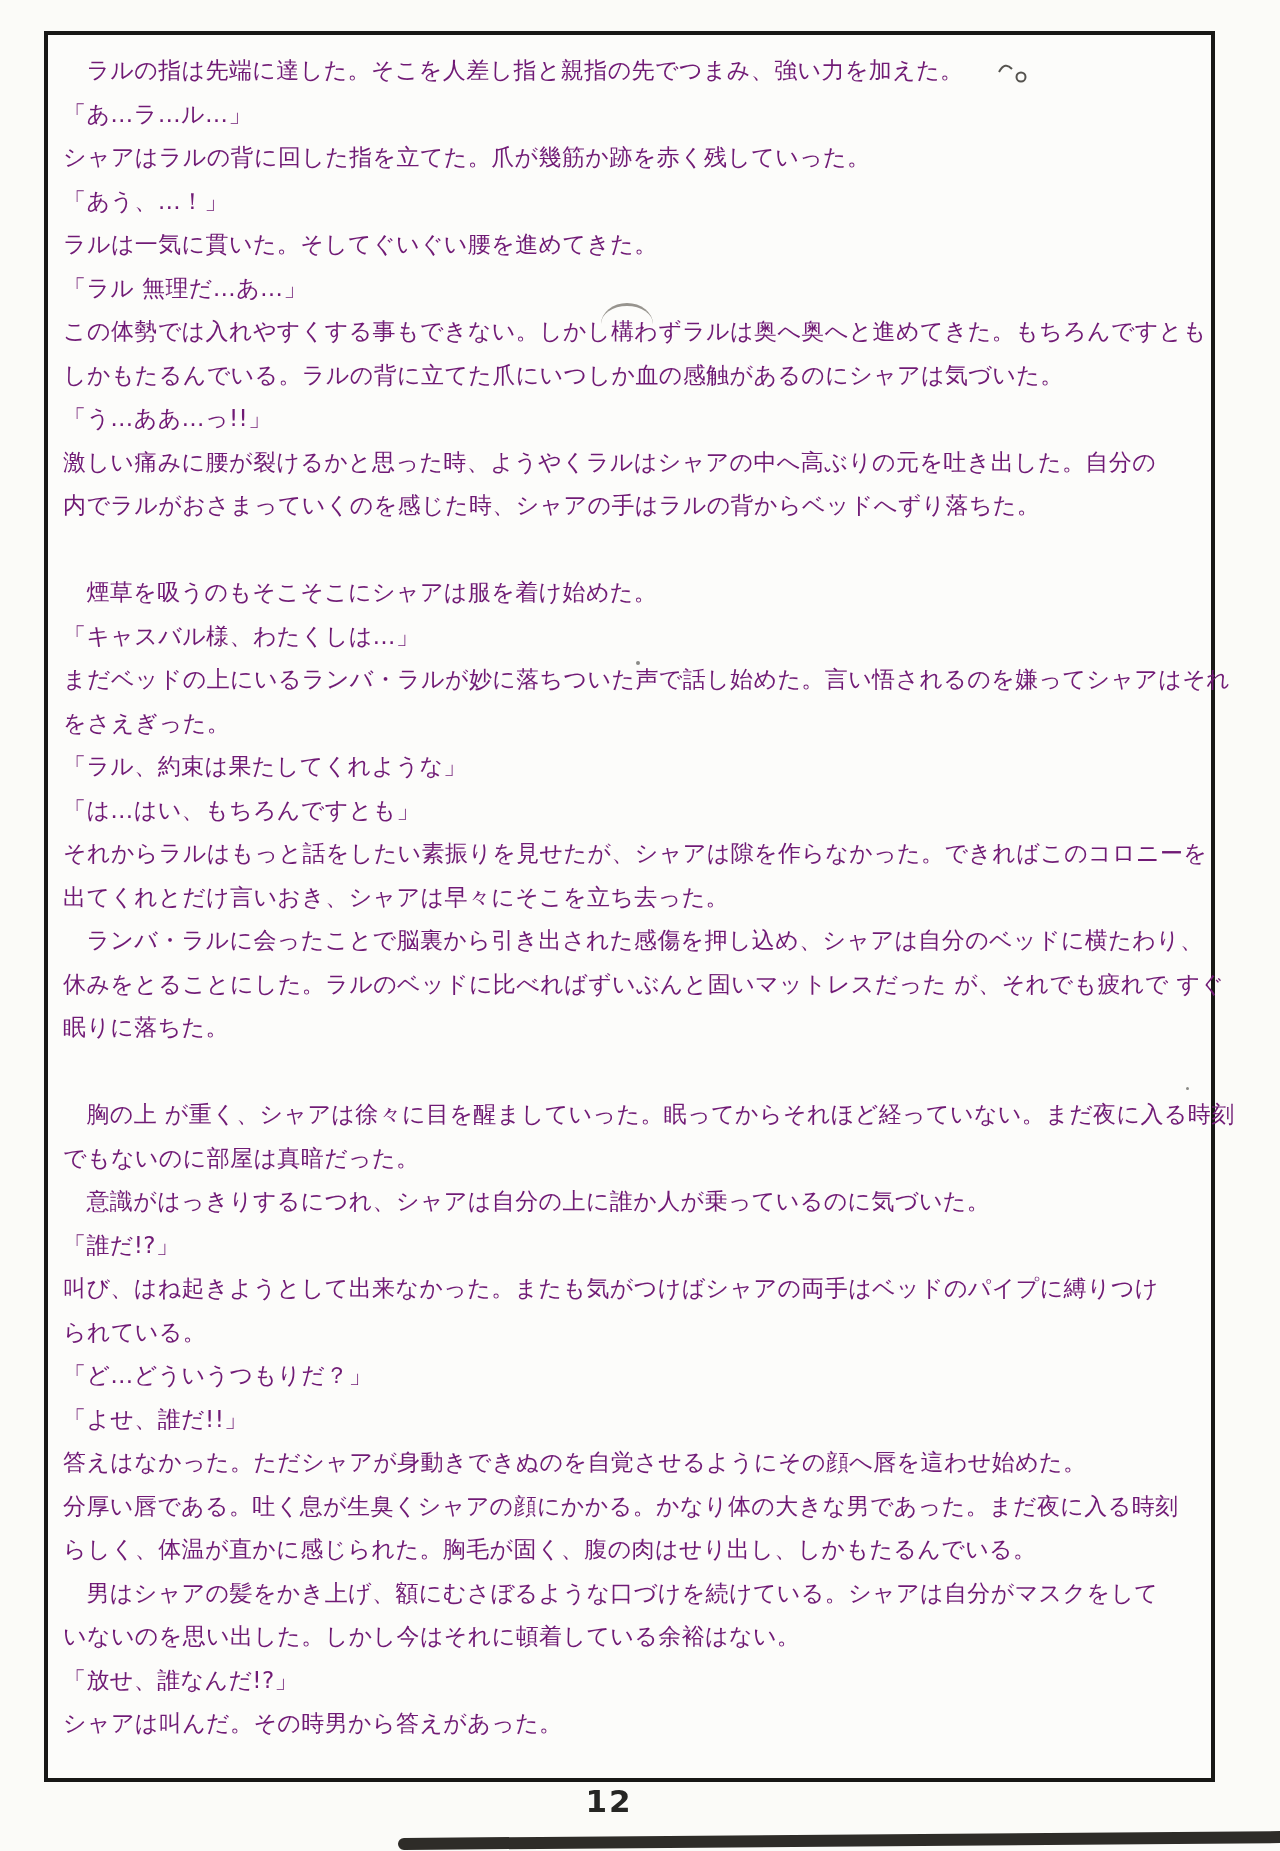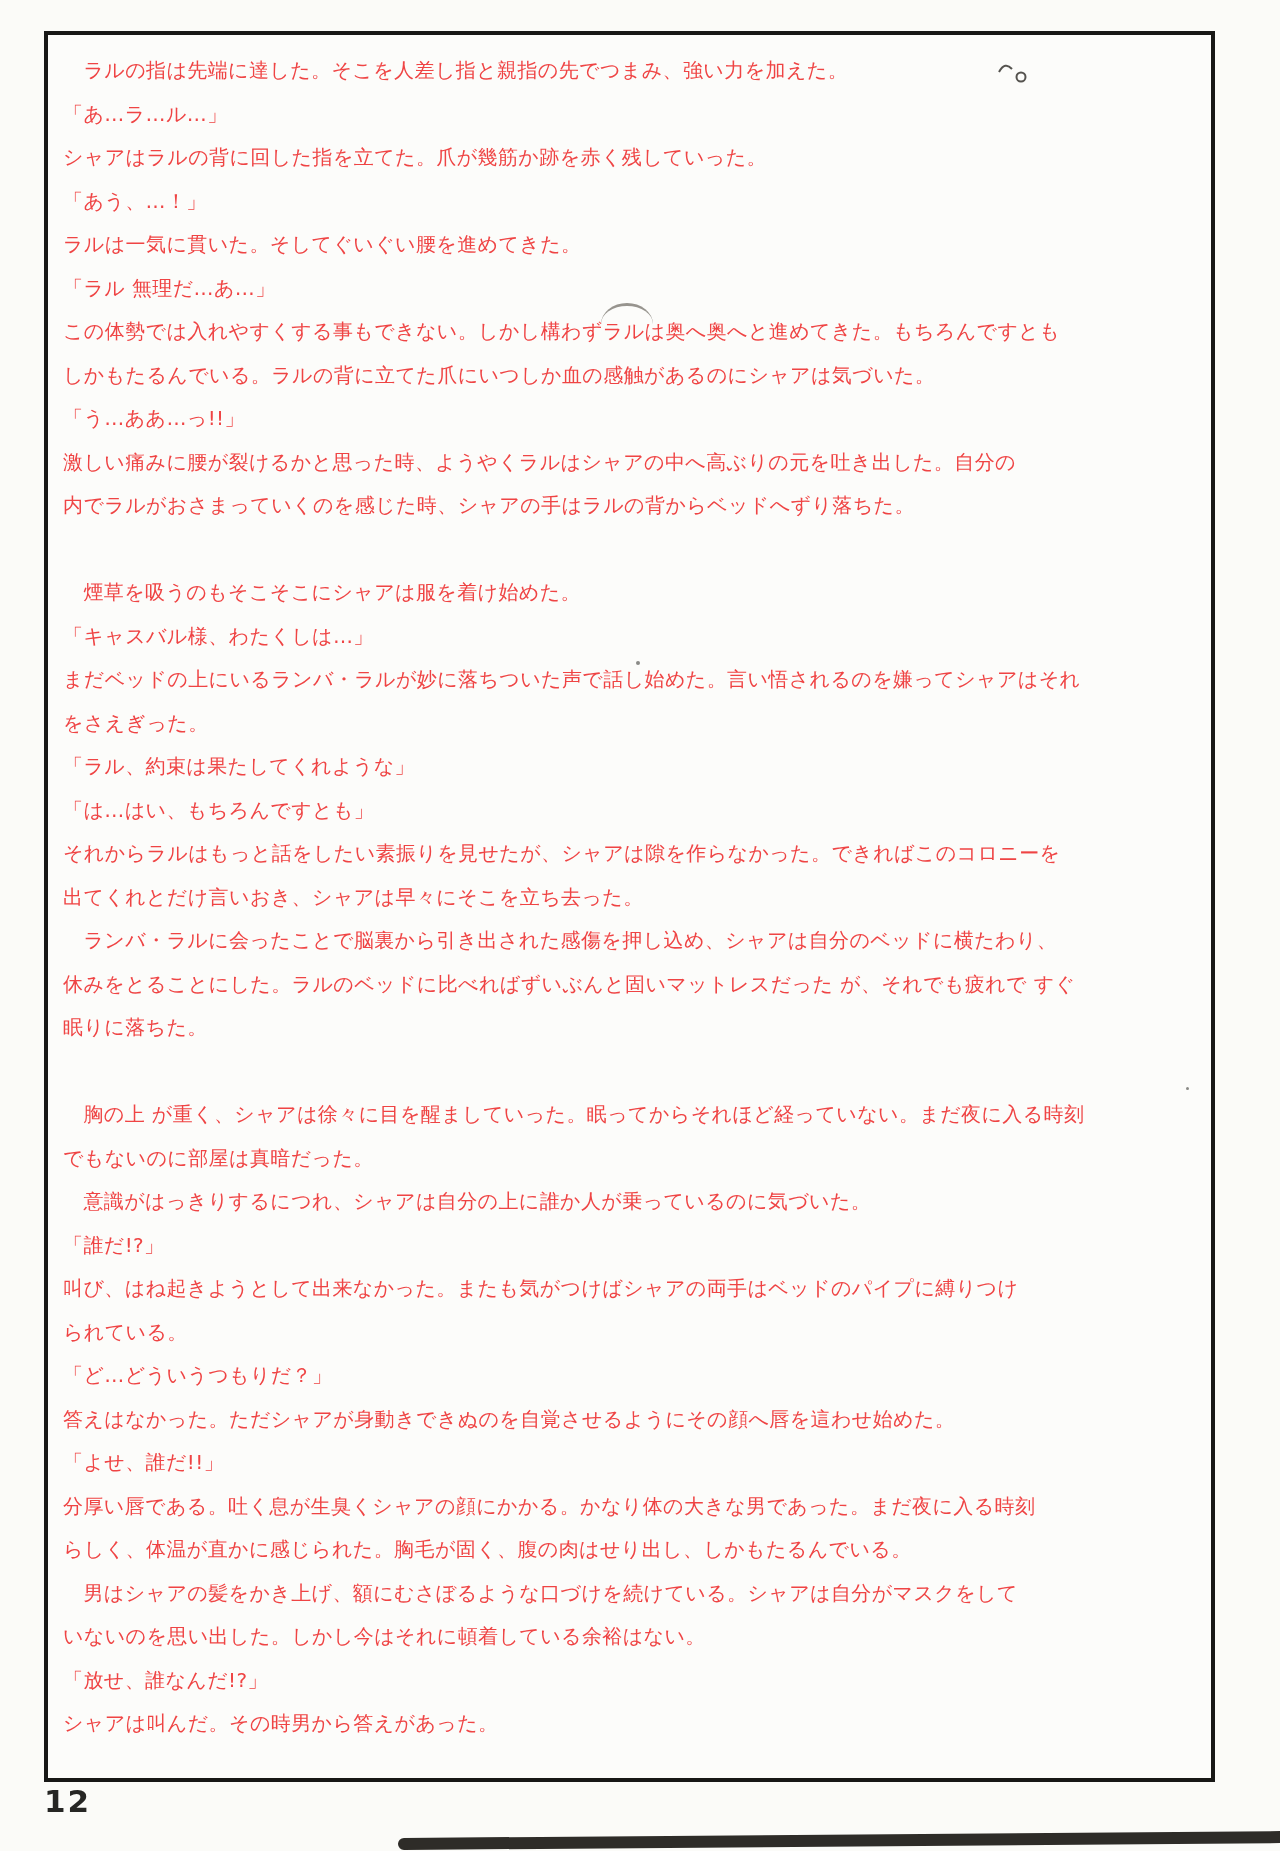--- a/index.html
+++ b/index.html
@@ -26,31 +26,32 @@
   }
   .text-block {
     position: absolute;
     left: 15px;
     top: 14px;
     width: 1140px;
   }
   .line {
     height: 43.5px;
     line-height: 43.5px;
-    font-size: 20px;
+    font-size: 23px;
     letter-spacing: 0.4px;
-    color: #ef4444;
+    color: #701a75;
     white-space: pre;
     overflow: visible;
   }
   .page-number {
     position: absolute;
     left: 44px;
     top: 1783px;
     width: 1130px;
+    text-align: center;
     font-size: 31px;
     font-weight: bold;
     color: #262624;
     letter-spacing: 2px;
   }
   
   .arc-mark {
     position: absolute;
     left: 601px;
     top: 303px;
@@ -116,22 +117,22 @@
       <div class="line">休みをとることにした。ラルのベッドに比べればずいぶんと固いマットレスだった が、それでも疲れで すぐ</div>
       <div class="line">眠りに落ちた。</div>
       <div class="line"></div>
       <div class="line">　胸の上 が重く、シャアは徐々に目を醒ましていった。眠ってからそれほど経っていない。まだ夜に入る時刻</div>
       <div class="line">でもないのに部屋は真暗だった。</div>
       <div class="line">　意識がはっきりするにつれ、シャアは自分の上に誰か人が乗っているのに気づいた。</div>
       <div class="line">「誰だ!?」</div>
       <div class="line">叫び、はね起きようとして出来なかった。またも気がつけばシャアの両手はベッドのパイプに縛りつけ</div>
       <div class="line">られている。</div>
       <div class="line">「ど…どういうつもりだ？」</div>
+      <div class="line">「よせ、誰だ!!」</div>
       <div class="line">答えはなかった。ただシャアが身動きできぬのを自覚させるようにその顔へ唇を這わせ始めた。</div>
-      <div class="line">「よせ、誰だ!!」</div>
       <div class="line">分厚い唇である。吐く息が生臭くシャアの顔にかかる。かなり体の大きな男であった。まだ夜に入る時刻</div>
       <div class="line">らしく、体温が直かに感じられた。胸毛が固く、腹の肉はせり出し、しかもたるんでいる。</div>
       <div class="line">　男はシャアの髪をかき上げ、額にむさぼるような口づけを続けている。シャアは自分がマスクをして</div>
       <div class="line">いないのを思い出した。しかし今はそれに頓着している余裕はない。</div>
       <div class="line">「放せ、誰なんだ!?」</div>
       <div class="line">シャアは叫んだ。その時男から答えがあった。</div>
     </div>
 </div>
 
 <div class="arc-mark"></div>

